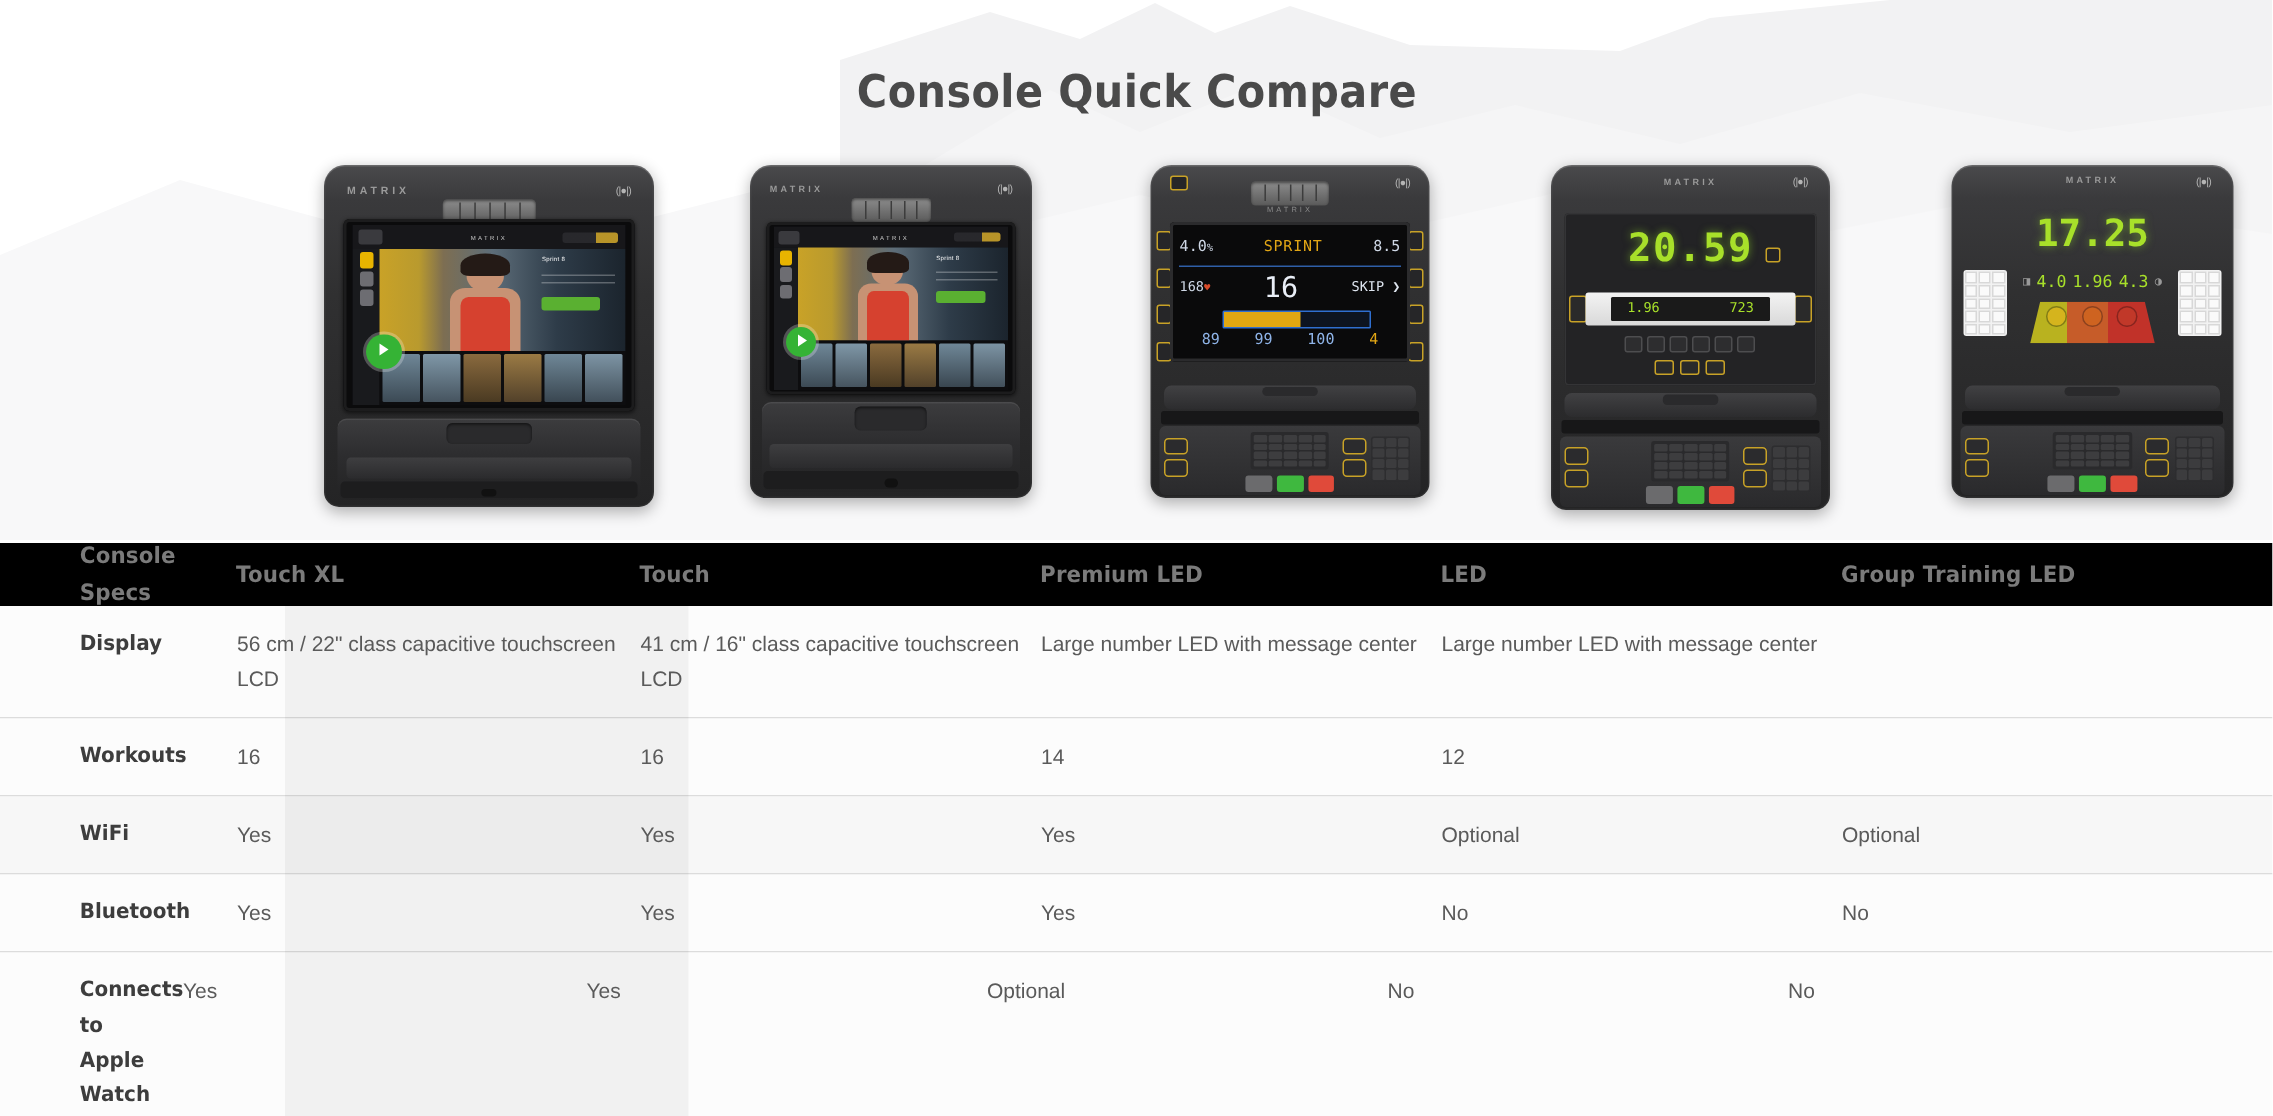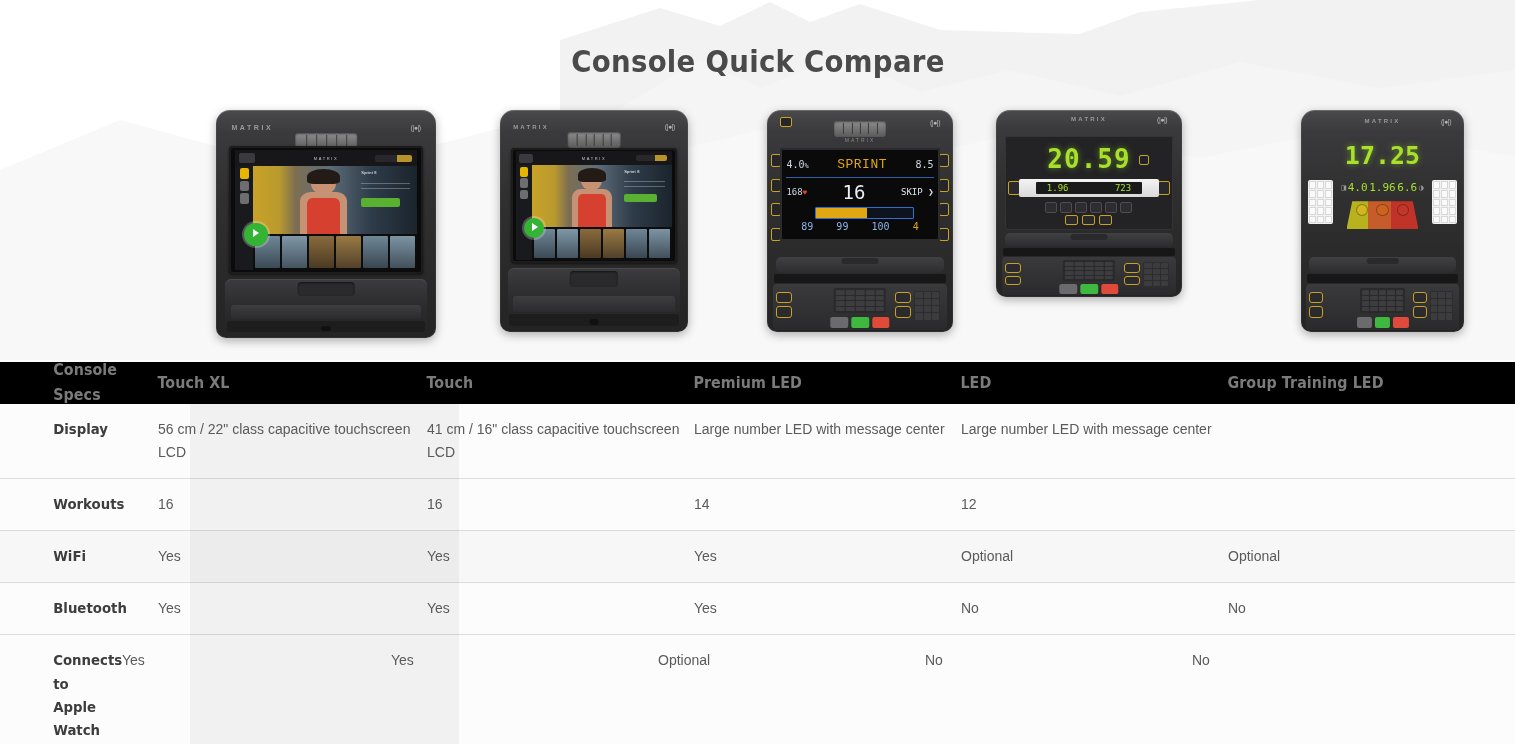--- a/index.html
+++ b/index.html
@@ -248,21 +248,21 @@
     position:absolute; left:7%; top:17%; width:86%; height:42%;
     background:#0a0a0b; border-radius:3px;
     box-shadow: inset 0 0 0 2px #2b2b2d;
     font-family:"DejaVu Sans Mono","Liberation Mono",monospace;
   }
   .pled-row1{
     position:absolute; left:4%; right:4%; top:6%; height:24%;
     display:flex; align-items:center; justify-content:space-between;
     font-size:10px; color:#cfd8e6;
   }
-  .pled-row1 .spr{ color:#e2a615; font-size:13px; letter-spacing:.5px;font-family:Liberation Mono, monospace; }
+  .pled-row1 .spr{ color:#e2a615; font-size:10px; letter-spacing:.5px; }
   .pled-ul{
     position:absolute; left:4%; right:4%; top:31%; height:1px; background:#2f5fa8;
   }
   .pled-row2{
     position:absolute; left:4%; right:4%; top:33%; height:28%;
     display:flex; align-items:center; justify-content:space-between;
     font-size:9px; color:#cfd8e6;
   }
   .pled-row2 .big{ font-size:19px; color:#e9eef7; }
   .pled-row2 .skip{ font-size:9px; color:#dfe6f0; }
@@ -650,21 +650,21 @@
             <div class="actions">
                 <i></i>
                 <i></i>
                 <i></i>
               </div>
           </div>
         </div>
       </div>
     </div>
 
-    <div class="console" style="left:996px; width:186px; height:187px;">
+    <div class="console" style="left:1034px; width:186px; height:230px;">
       <div class="chassis">
         <div class="brandbar" style="height:10%;justify-content:center;">
           <span class="brand brand-sm">MATRIX</span>
           <span class="bt" style="position:absolute;right:8%">(|●|)</span>
         </div>
         <div class="led-face">
           <div class="led-big">20.59</div>
           <span class="led-lock"></span>
           <span class="arrow-pad l"></span>
           <span class="arrow-pad r"></span>
@@ -741,21 +741,21 @@
             <div class="actions">
                 <i></i>
                 <i></i>
                 <i></i>
               </div>
           </div>
         </div>
       </div>
     </div>
 
-    <div class="console" style="left:1301px; width:163px; height:222px;">
+    <div class="console" style="left:1301px; width:188px; height:222px;">
       <div class="chassis">
         <div class="brandbar" style="height:10%;justify-content:center;">
           <span class="brand brand-sm">MATRIX</span>
           <span class="bt" style="position:absolute;right:8%">(|●|)</span>
         </div>
         <div class="gt-face">
           <div class="gt-big">17.25</div>
           <div class="gt-keypad l">
             <i></i>
               <i></i>
@@ -787,21 +787,21 @@
               <i></i>
               <i></i>
               <i></i>
               <i></i>
               <i></i>
           </div>
           <div class="gt-nums">
             <span style="color:#9a9a9a;font-size:8px">◨</span>
             <span>4.0</span>
             <span>1.96</span>
-            <span>6.6</span>
+            <span>4.3</span>
             <span style="color:#9a9a9a;font-size:8px">◑</span>
           </div>
           <div class="gt-zone">
             <b></b>
               <b></b>
               <b></b>
           </div>
         </div>
         <div class="lower">
           <div class="bar1">

